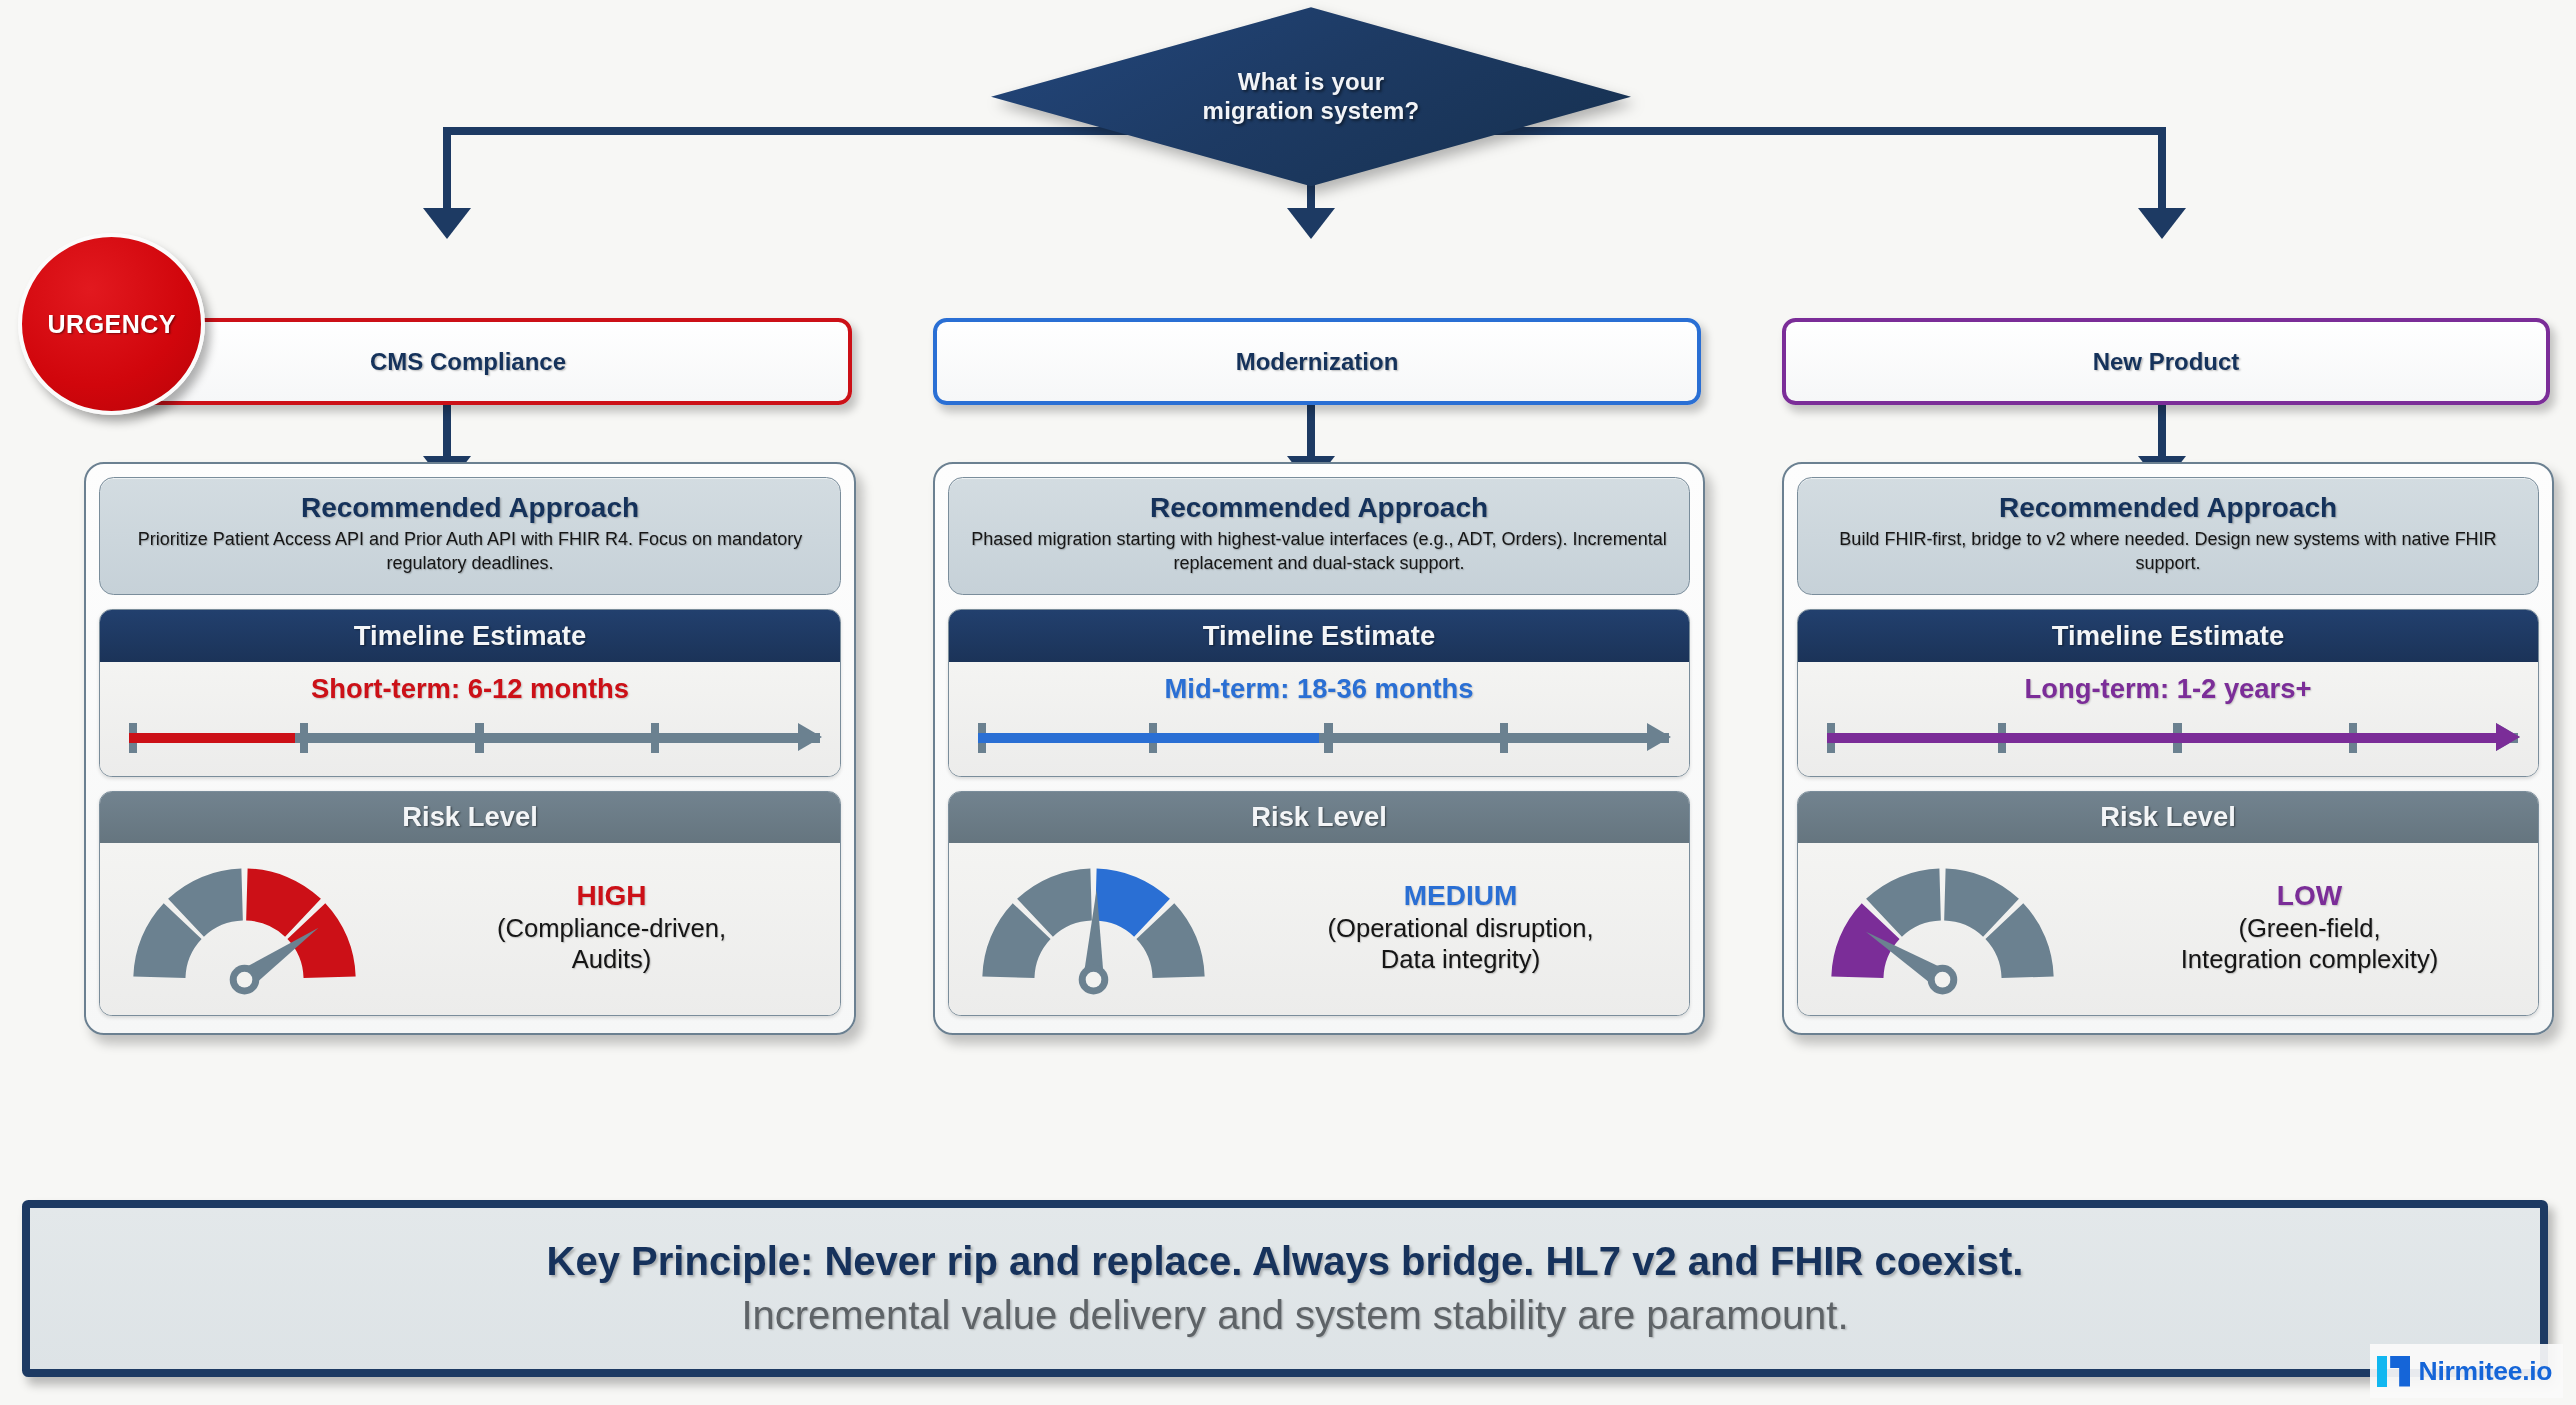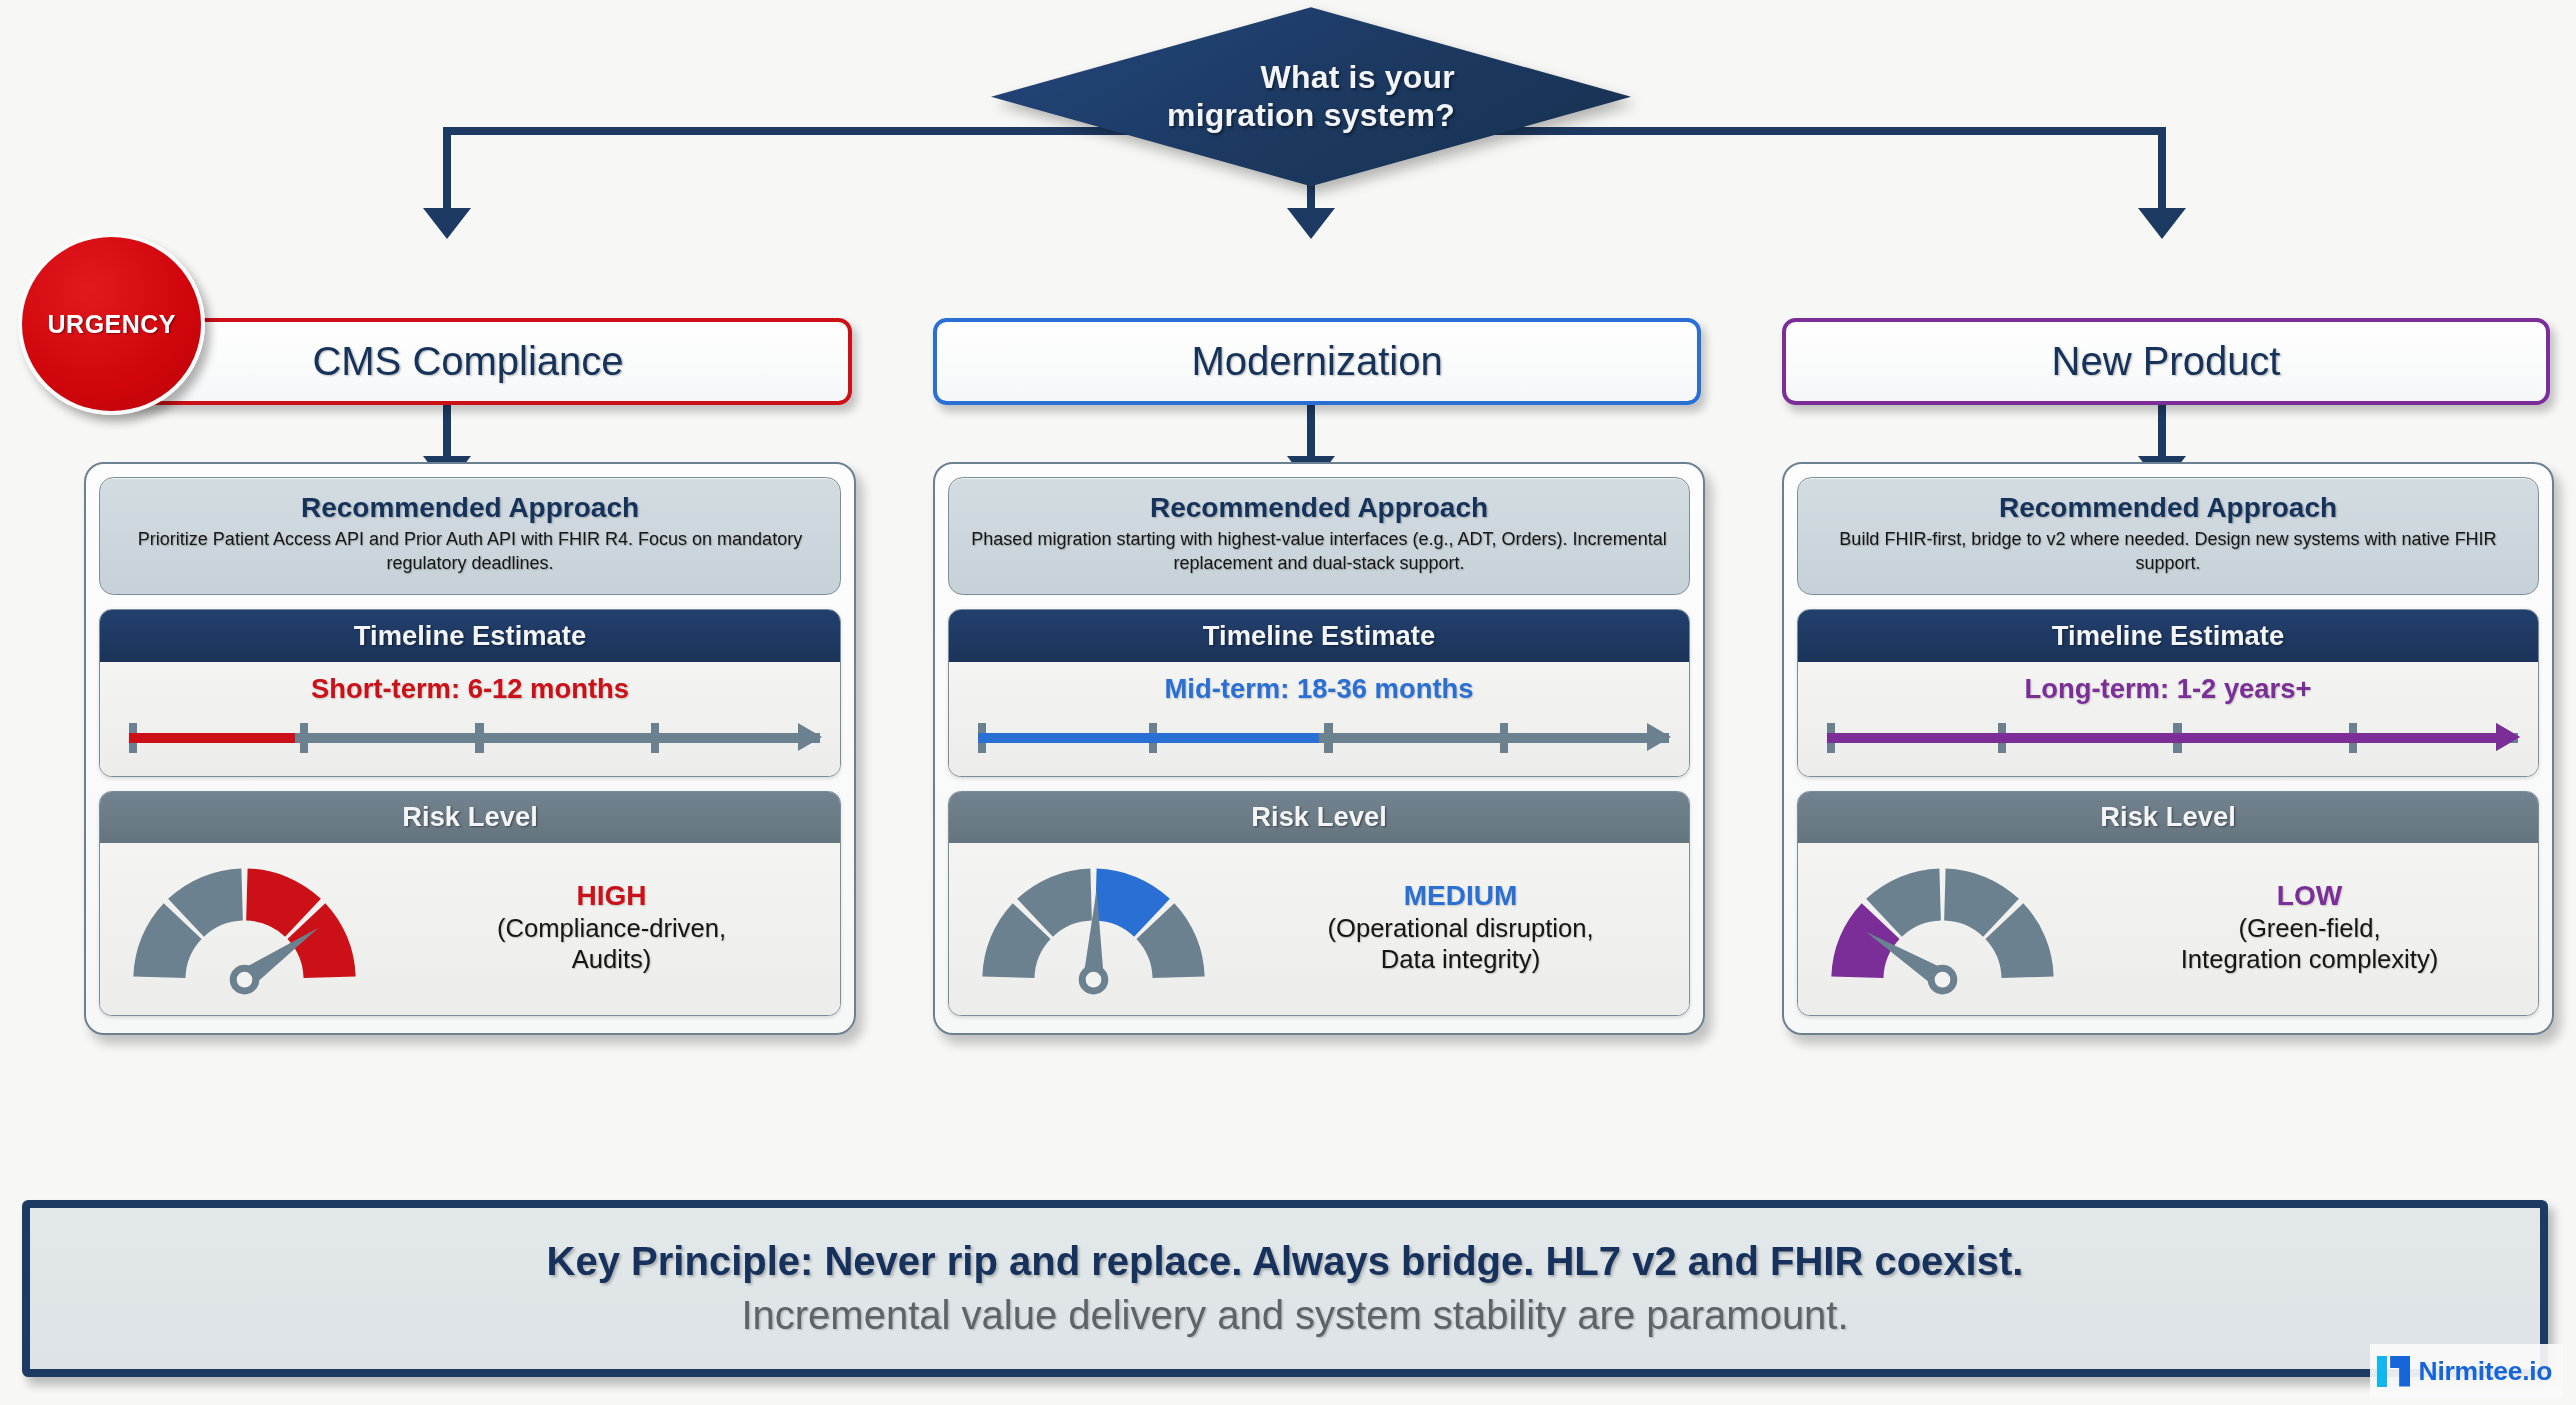--- a/index.html
+++ b/index.html
@@ -28,41 +28,41 @@
     position:absolute;left:991px;top:7.3px;width:640px;height:179px;
     filter:drop-shadow(5.5px 7.3px 6.4px rgba(0,0,0,.28));
   }
   .diamond{
     width:100%;height:100%;
     background:linear-gradient(150deg,#23477d 0%,#1d3a63 48%,#16304f 100%);
     clip-path:polygon(50% 0,100% 50%,50% 100%,0 50%);
     display:flex;align-items:center;justify-content:center;
   }
   .diamond-text{
-    color:#f2f4f7;font-size:32px;font-weight:bold;line-height:1.18;
-    text-align:right;text-shadow:1.8px 1.8px 2.7px rgba(0,0,0,.45);
+    color:#f2f4f7;font-size:24px;font-weight:bold;line-height:1.18;
+    text-align:center;text-shadow:1.8px 1.8px 2.7px rgba(0,0,0,.45);
     letter-spacing:0.2px;
   }
 
   
   .col{position:absolute;top:318px;width:768px;}
   .col1{left:84px;} .col2{left:933px;} .col3{left:1782px;}
 
   
   .driver-box{
     position:relative;height:79px;border-radius:13.7px;
     background:linear-gradient(180deg,#ffffff 0%,#f6f7f8 100%);
     display:flex;align-items:center;justify-content:center;
     box-shadow:4.6px 6.4px 8.2px rgba(0,0,0,.22);
   }
   .driver-box.red   {border:4.6px solid #cc1017;}
   .driver-box.blue  {border:4.6px solid #2a6fd4;}
   .driver-box.purple{border:4.6px solid #7b2d98;}
   .driver-label{
-    font-size:40px;font-weight:normal;color:#15325b;
+    font-size:24px;font-weight:bold;color:#15325b;
     text-shadow:1.4px 1.4px 1.8px rgba(0,0,0,.25);
   }
 
   
   .urgency-badge{
     position:absolute;left:18.3px;top:233px;width:179px;height:174px;
     border-radius:50%;
     background:radial-gradient(circle at 38% 30%,#e2191f 0%,#d1060c 58%,#b80308 100%);
     border:4.6px solid #fbfbfb;
     box-shadow:5.5px 7.3px 9.1px rgba(0,0,0,.3);

